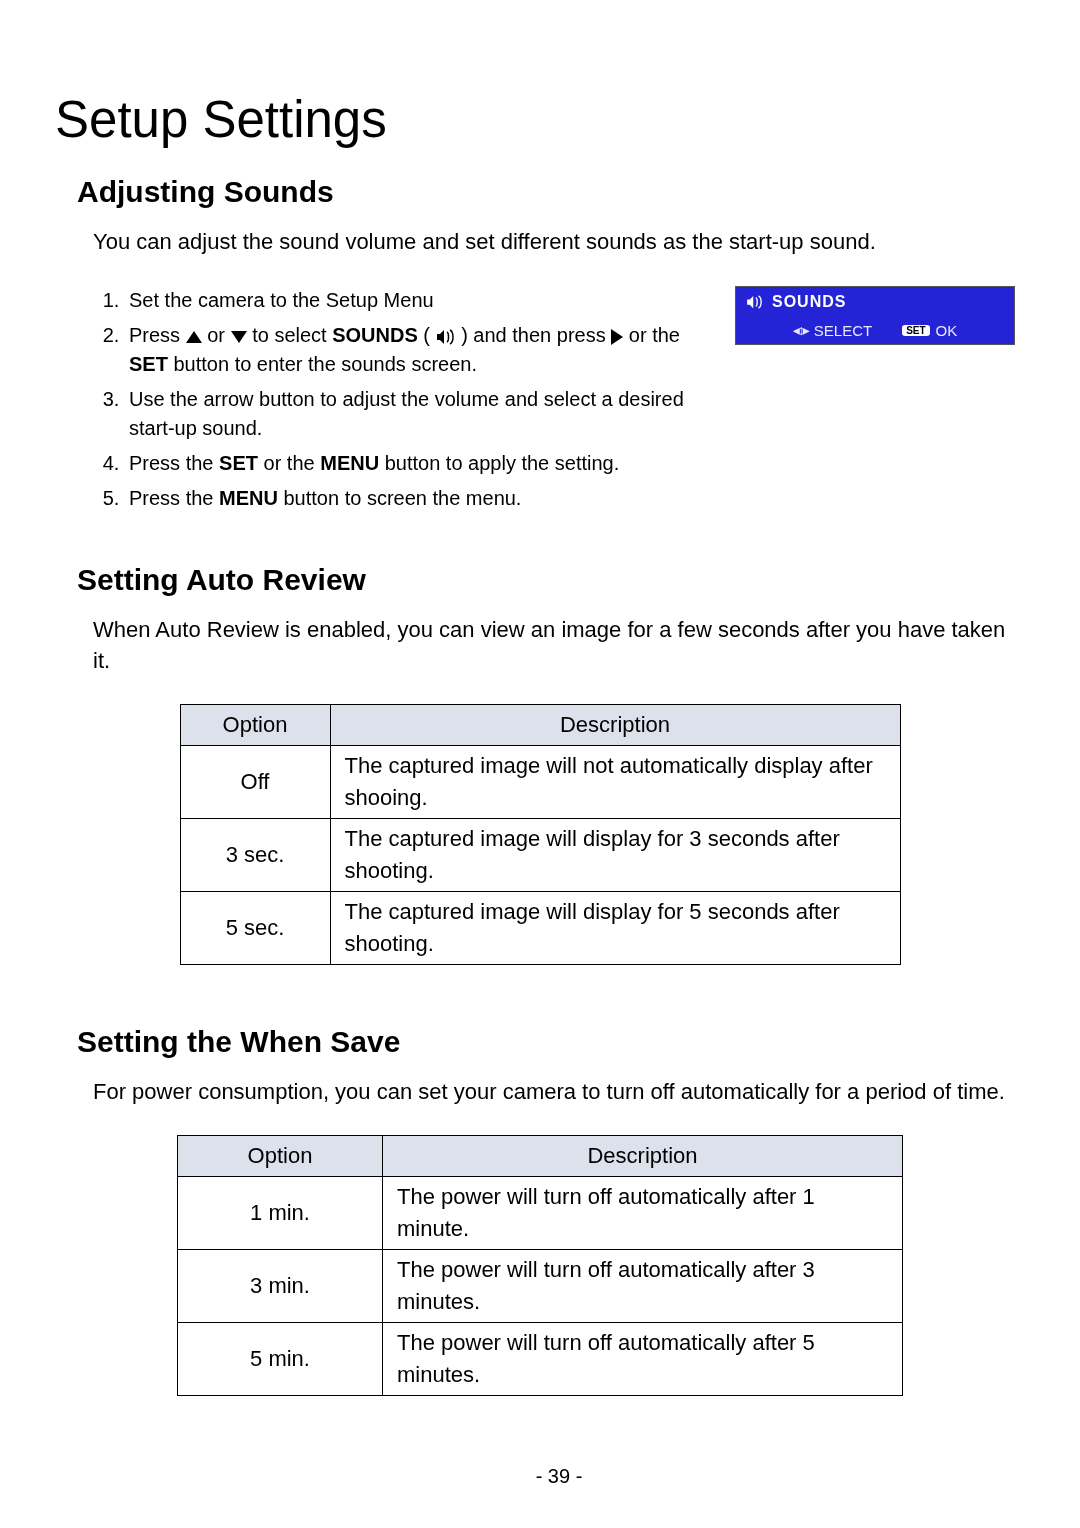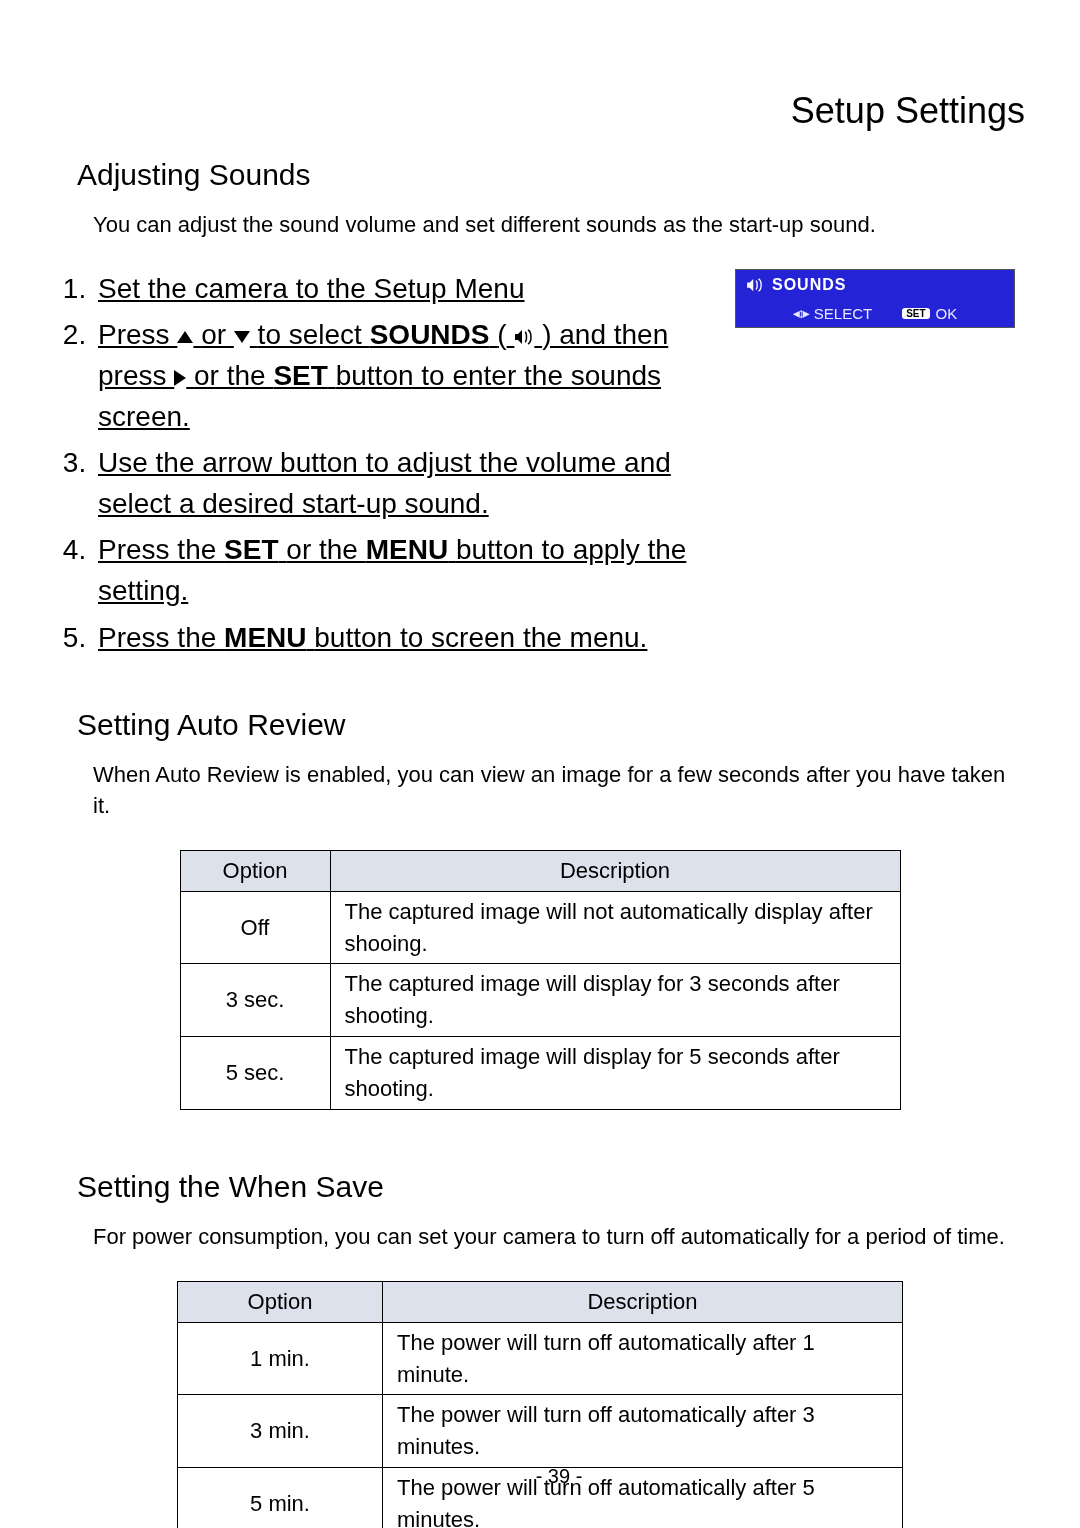--- a/index.html
+++ b/index.html
@@ -5,27 +5,27 @@
   * { box-sizing: border-box; margin: 0; padding: 0; }
   body {
     font-family: "Segoe UI", Tahoma, Arial, sans-serif;
     width: 1080px;
     height: 1528px;
     padding: 90px 55px 40px 55px;
     color: #000;
     background: #fff;
     position: relative;
   }
-  h1 { font-size: 36px; font-weight: 500; margin-bottom: 26px; text-align: right; }
-  h2 { font-size: 30px; font-weight: 400; margin: 16px 0 18px 22px; }
+  h1 { font-size: 51px; font-weight: 500; margin-bottom: 26px; }
+  h2 { font-size: 30px; font-weight: 700; margin: 16px 0 18px 22px; }
   .intro { font-size: 22px; margin: 4px 0 28px 38px; line-height: 1.4; }
   .columns { display: flex; gap: 30px; margin-bottom: 44px; }
   .left-col { flex: 1; }
   .right-col { width: 290px; }
-  ol.steps { list-style: decimal; margin-left: 39px; font-size: 28px; text-decoration: underline; }
+  ol.steps { list-style: decimal; margin-left: 70px; font-size: 20px; }
   ol.steps li { margin-bottom: 6px; line-height: 1.45; padding-left: 4px; }
   .b { font-weight: 600; }
   .tri { display:inline-block; vertical-align: middle; }
   .tri-up { width:0; height:0; border-left:8px solid transparent; border-right:8px solid transparent; border-bottom:12px solid #000; }
   .tri-down { width:0; height:0; border-left:8px solid transparent; border-right:8px solid transparent; border-top:12px solid #000; }
   .tri-right { width:0; height:0; border-top:8px solid transparent; border-bottom:8px solid transparent; border-left:12px solid #000; }
   .speaker-icon { display:inline-flex; align-items:center; vertical-align:middle; }
 
   
   .lcd { width: 280px; border:1px solid #555; font-family: Arial, sans-serif; font-size:16px; }

